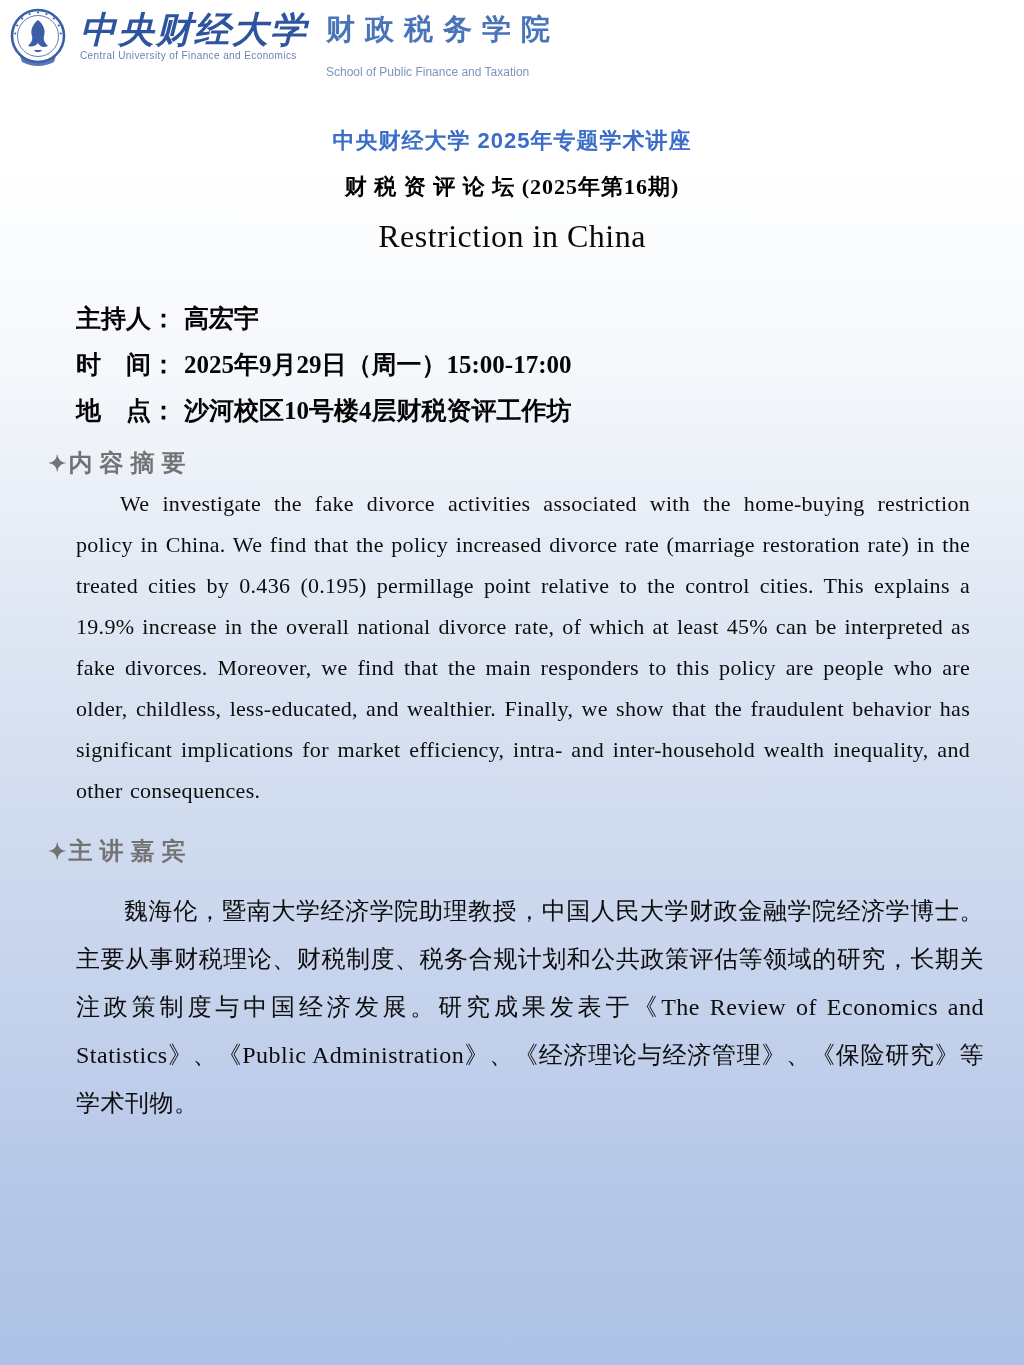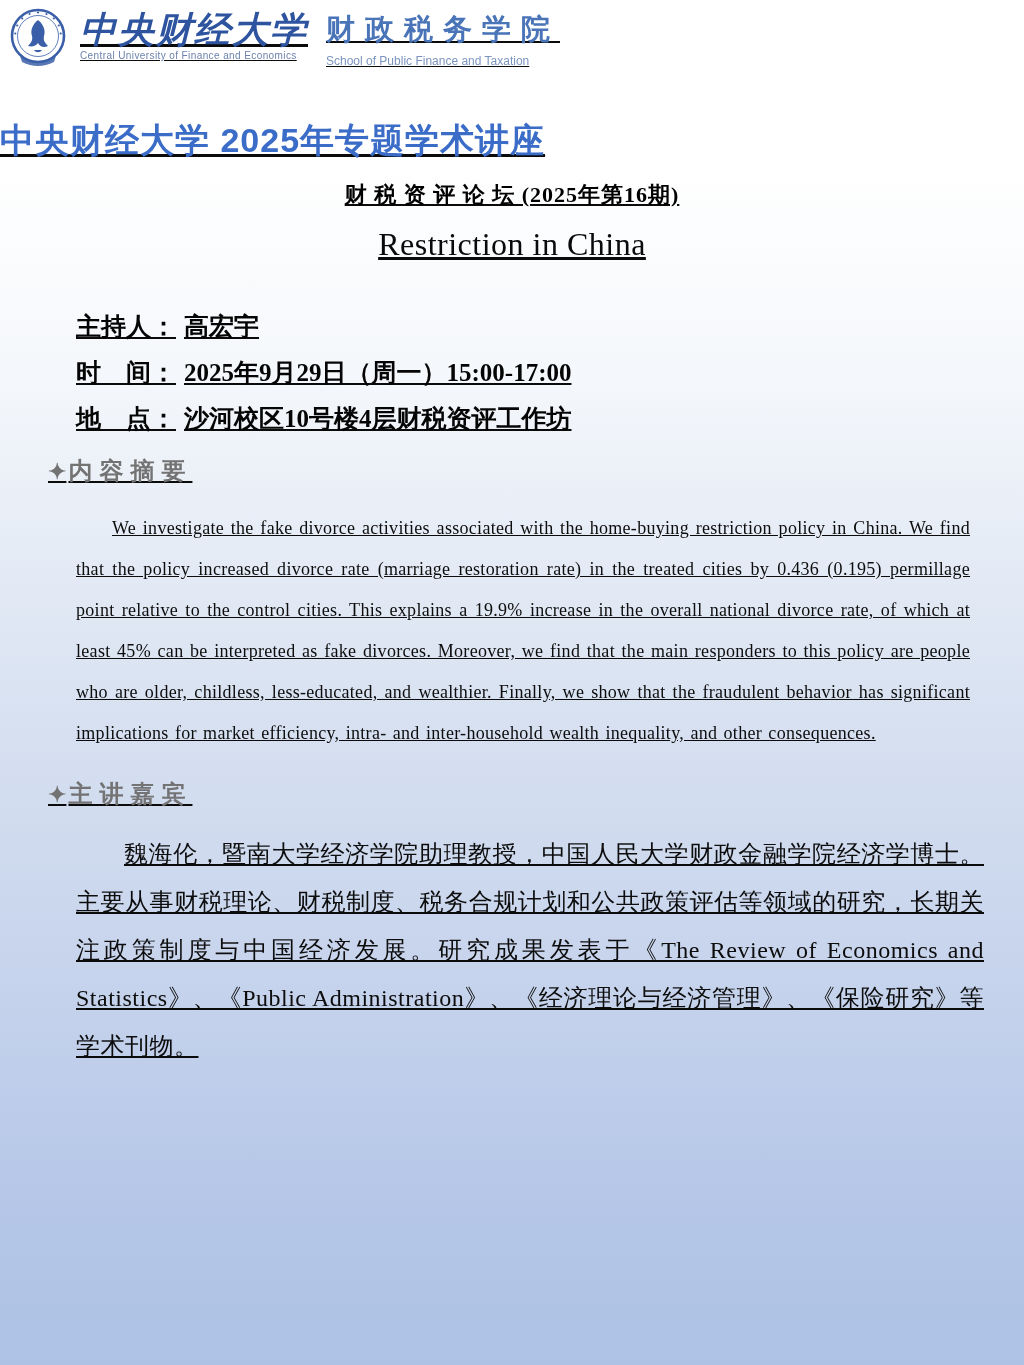--- a/index.html
+++ b/index.html
@@ -6,21 +6,21 @@
   body {
     width: 1024px;
     height: 1365px;
     overflow: hidden;
     background: linear-gradient(180deg,
       #ffffff 0%, #ffffff 12%, #f4f7fb 28%, #e3eaf5 42%,
       #d5dff0 55%, #c6d3ec 72%, #b6c7e8 87%, #adc2e5 100%);
     font-family: "Liberation Serif", serif;
     color: #0b0b0b;
   }
-  .page { position: relative; width: 1024px; height: 1028px; text-decoration: underline; }
+  .page { position: relative; width: 1024px; height: 1028px; }
 
   
   .header {
     display: flex;
     align-items: flex-start;
     padding: 6px 0 0 10px;
     height: 86px;
   }
   .logo-wrap { width: 58px; height: 66px; margin-right: 12px; flex: 0 0 auto; }
   .brand { margin-top: 4px; }
@@ -49,30 +49,30 @@
     font-weight: 700;
     color: #4a74b8;
     letter-spacing: 10px;
     line-height: 30px;
     white-space: nowrap;
   }
   .school-en {
     font-family: "Liberation Sans", sans-serif;
     font-size: 12px;
     color: #7b94be;
-    margin-top: 10px;
+    margin-top: 21px;
     white-space: nowrap;
   }
 
   
   .series-title {
-    margin-top: 26px;
-    text-align: left;
-    font-family: "Liberation Sans", sans-serif;
-    font-size: 34px;
+    margin-top: 34px;
+    text-align: center;
+    font-family: "Liberation Sans", sans-serif;
+    font-size: 22px;
     font-weight: 700;
     color: #3a6cc8;
     letter-spacing: 1px;
   }
   .forum-title {
     margin-top: 16px;
     text-align: center;
     font-family: "Liberation Serif", serif;
     font-size: 22px;
     font-weight: 700;
@@ -114,23 +114,23 @@
     white-space: nowrap;
   }
   .section-heading .bullet {
     letter-spacing: 0;
     margin-right: 2px;
     font-size: 22px;
   }
 
   
   .abstract-body {
-    margin: 21px 54px 0 76px;
-    font-family: "Liberation Serif", serif;
-    font-size: 18px;
+    margin: 4px 54px 0 76px;
+    font-family: "Liberation Serif", serif;
+    font-size: 22px;
     line-height: 41px;
     color: #0d0d0d;
     text-align: justify;
     text-indent: 2em;
     letter-spacing: 0.3px;
     word-spacing: 1.5px;
   }
 
   
   .bio-body {

